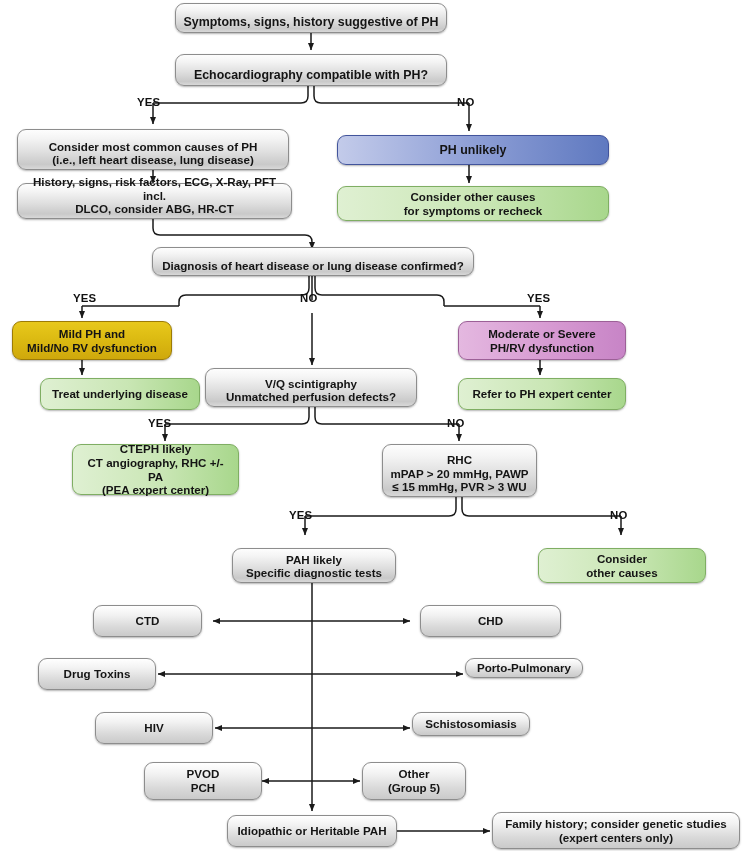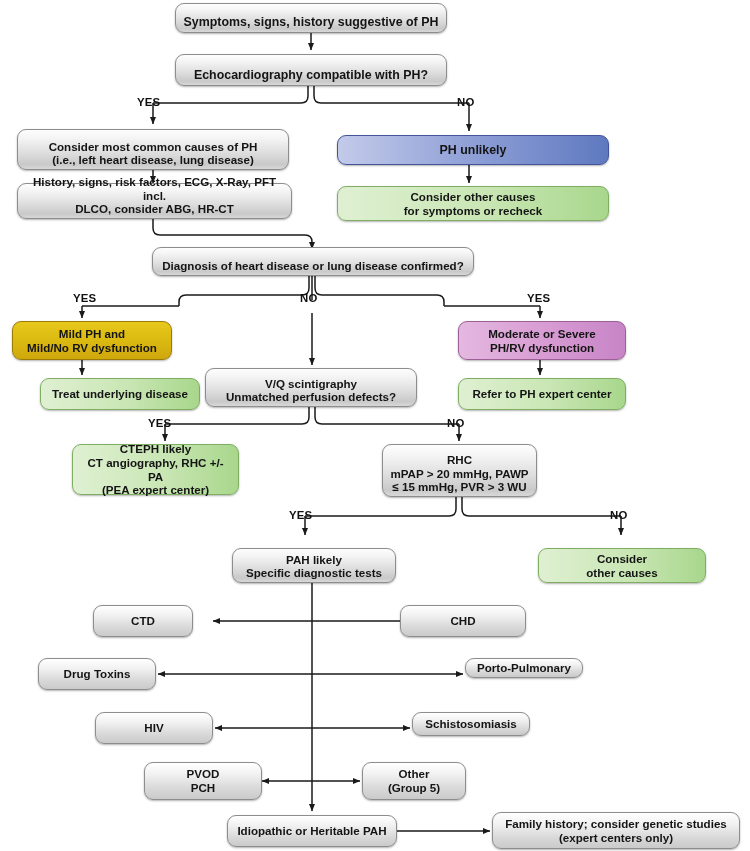--- a/index.html
+++ b/index.html
@@ -199,25 +199,25 @@
   <div class="node g-grey fs12" style="left:232px;top:548px;width:164px;height:35px;">
     <span>PAH likely
 Specific diagnostic tests</span>
   </div>
 
   <div class="node g-green fs12" style="left:538px;top:548px;width:168px;height:35px;">
     <span>Consider
 other causes</span>
   </div>
 
-  <div class="node g-grey2 fs12" style="left:93px;top:605px;width:100px;height:32px;">
+  <div class="node g-grey2 fs12" style="left:93px;top:605px;width:109px;height:32px;">
     <span>CTD</span>
   </div>
 
-  <div class="node g-grey2 fs12" style="left:400px;top:605px;width:126px;height:32px;">
+  <div class="node g-grey2 fs12" style="left:420px;top:605px;width:141px;height:32px;">
     <span>CHD</span>
   </div>
 
   <div class="node g-grey2 fs12" style="left:38px;top:658px;width:118px;height:32px;">
     <span>Drug Toxins</span>
   </div>
 
   <div class="node g-grey2 fs12" style="left:465px;top:658px;width:118px;height:20px;">
     <span>Porto-Pulmonary</span>
   </div>

